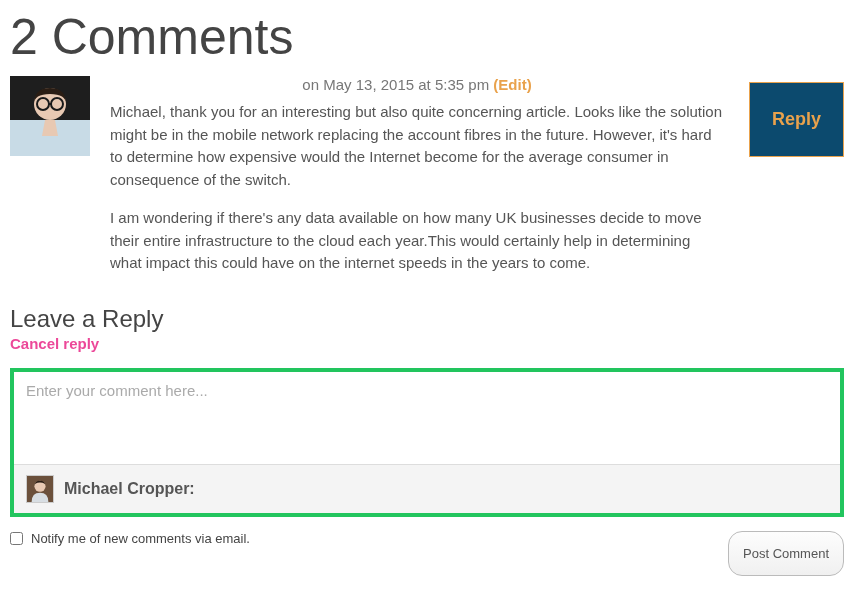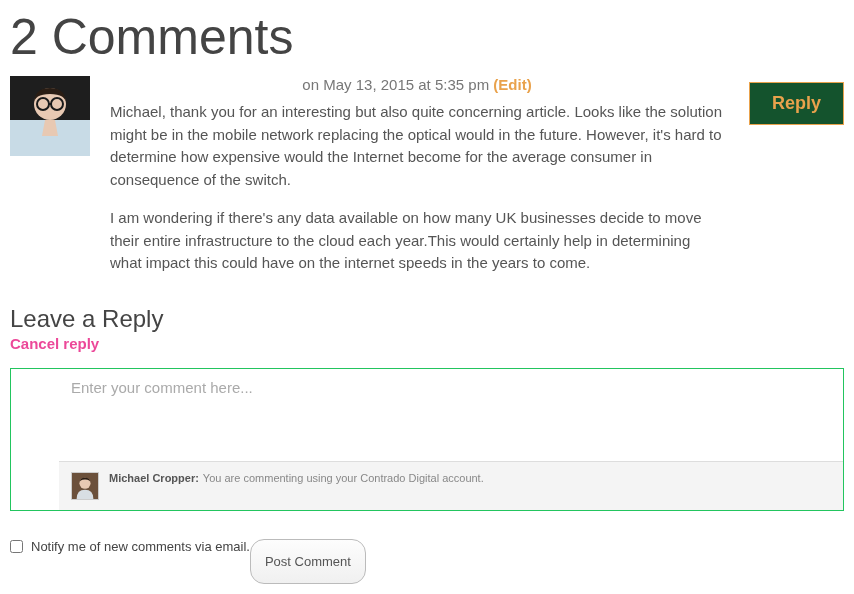--- a/index.html
+++ b/index.html
@@ -53,80 +53,80 @@
       margin-bottom: 16px;
     }
     .reply-btn {
       position: absolute;
       right: 0;
       top: 6px;
       border: 1px solid #e9a24c;
       color: #e9a24c;
       font-weight: 700;
       font-size: 18px;
-      padding: 10px 22px;
-      background: #14532d;
+      padding: 26px 22px;
+      background: #0c4a6e;
       cursor: pointer;
     }
     .leave-reply {
       font-size: 24px;
       font-weight: 400;
       color: #444;
       margin-top: 30px;
       margin-bottom: 2px;
     }
     .cancel-reply {
       color: #ec4899;
       font-weight: 700;
       font-size: 15px;
       margin-bottom: 10px;
       display: inline-block;
     }
     .form-block {
-      border: 1px solid #22c55e;
+      border: 4px solid #22c55e;
       margin-top: 6px;
-      padding-left: 48px;
     }
     .comment-textarea {
       width: 100%;
       border: none;
       padding: 10px 12px;
       font-size: 15px;
       color: #999;
       resize: none;
       min-height: 88px;
       font-family: inherit;
       outline: none;
     }
     .comment-textarea::placeholder { color: #aaa; }
     .identity-bar {
       background: #f4f4f4;
       border-top: 1px solid #ddd;
       padding: 10px 12px;
       display: flex;
-      align-items: flex-start;
-      font-size: 11px;
+      align-items: center;
+      font-size: 16px;
       color: #888;
     }
     .identity-bar .small-avatar {
       width: 28px; height: 28px;
       border: 1px solid #ccc;
       margin-right: 10px;
       display: flex;
       align-items: center;
       justify-content: center;
       overflow: hidden;
       background: #5b4030;
     }
     .identity-bar .small-avatar svg { width: 28px; height: 28px; }
     .identity-bar .user-name { color: #555; font-weight: 700; margin-right: 4px; }
     .below-form {
-      margin-top: 28px;
+      margin-top: 14px;
       display: flex;
       align-items: flex-start;
+      justify-content: space-between;
     }
     .checks { font-size: 13px; color: #444; }
     .check-row { display: flex; align-items: center; margin-bottom: 6px; }
     .check-row input { margin-right: 8px; }
     .post-btn {
       border: 1px solid #bbb;
       background: linear-gradient(#fdfdfd,#f0f0f0);
       color: #555;
       font-size: 13px;
       padding: 14px 14px;
@@ -156,41 +156,40 @@
     </svg>
   </div>
 
   <button class="reply-btn">Reply</button>
 
   <div class="comment-body">
     <div class="meta-line">
       <span>on </span><span class="meta-date">May 13, 2015 at 5:35 pm</span>
       <a class="edit-link">(Edit)</a>
     </div>
-    <p class="comment-para">Michael, thank you for an interesting but also quite concerning article. Looks like the solution might be in the mobile network replacing the optical would in the future. However, it's hard to determine how expensive would the Internet become for the average consumer in consequence of the switch.</p>
+    <p class="comment-para">Michael, thank you for an interesting but also quite concerning article. Looks like the solution might be in the mobile network replacing the account fibres in the future. However, it's hard to determine how expensive would the Internet become for the average consumer in consequence of the switch.</p>
     <p class="comment-para">I am wondering if there's any data available on how many UK businesses decide to move their entire infrastructure to the cloud each year.This would certainly help in determining what impact this could have on the internet speeds in the years to come.</p>
   </div>
 </div>
 
 <h2 class="leave-reply">Leave a Reply</h2>
 <a class="cancel-reply">Cancel reply</a>
 
 <div class="form-block">
   <textarea class="comment-textarea" placeholder="Enter your comment here..." style=""></textarea>
   <div class="identity-bar">
     <div class="small-avatar">
       <svg viewBox="0 0 28 28">
         <rect x="0" y="0" width="28" height="28" fill="#6b503b"></rect>
         <circle cx="14" cy="11" r="6" fill="#e8c9b3"></circle>
         <path d="M14 5 Q20 5 20 11 Q20 7 14 7 Q8 7 8 11 Q8 5 14 5 Z" fill="#2a1d14"></path>
         <path d="M5 28 Q5 18 14 18 Q23 18 23 28 Z" fill="#d8dee3"></path>
       </svg>
     </div>
     <span class="user-name">Michael Cropper:</span>
-    <span> You are commenting using your Contrado Digital account.</span>
   </div>
 </div>
 
 <div class="below-form">
   <div class="checks">
     <label class="check-row">
       <input type="checkbox" style="">
       <span>Notify me of new comments via email.</span>
     </label>
   </div>

